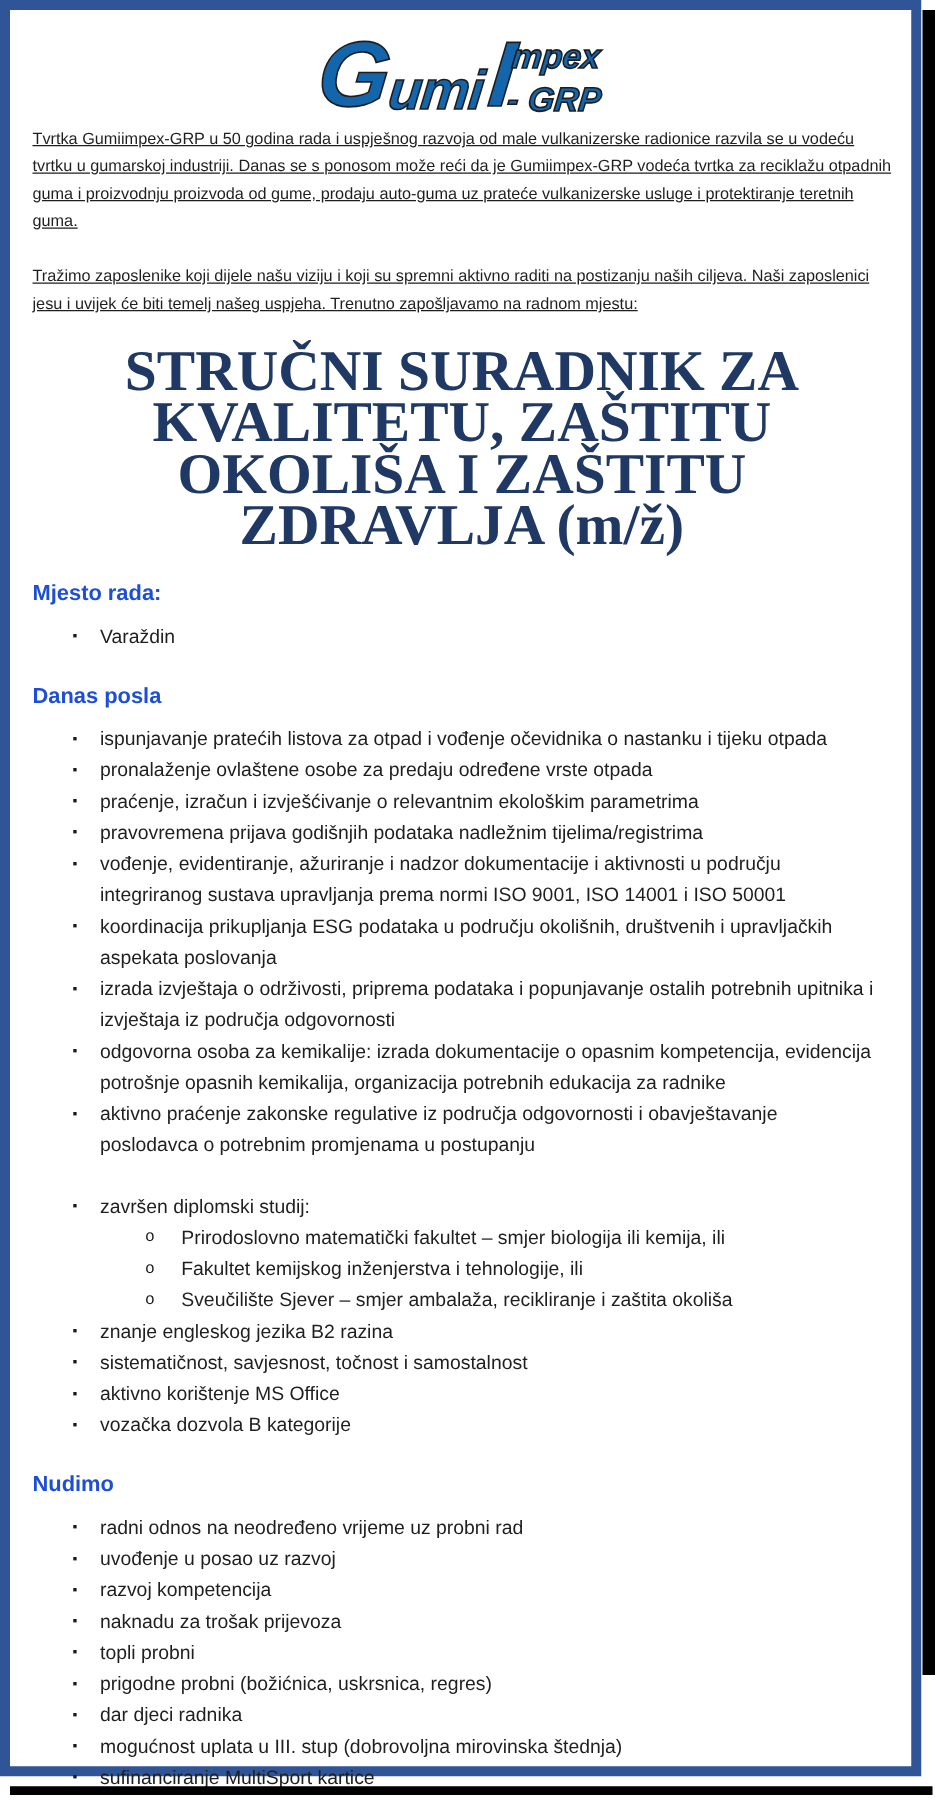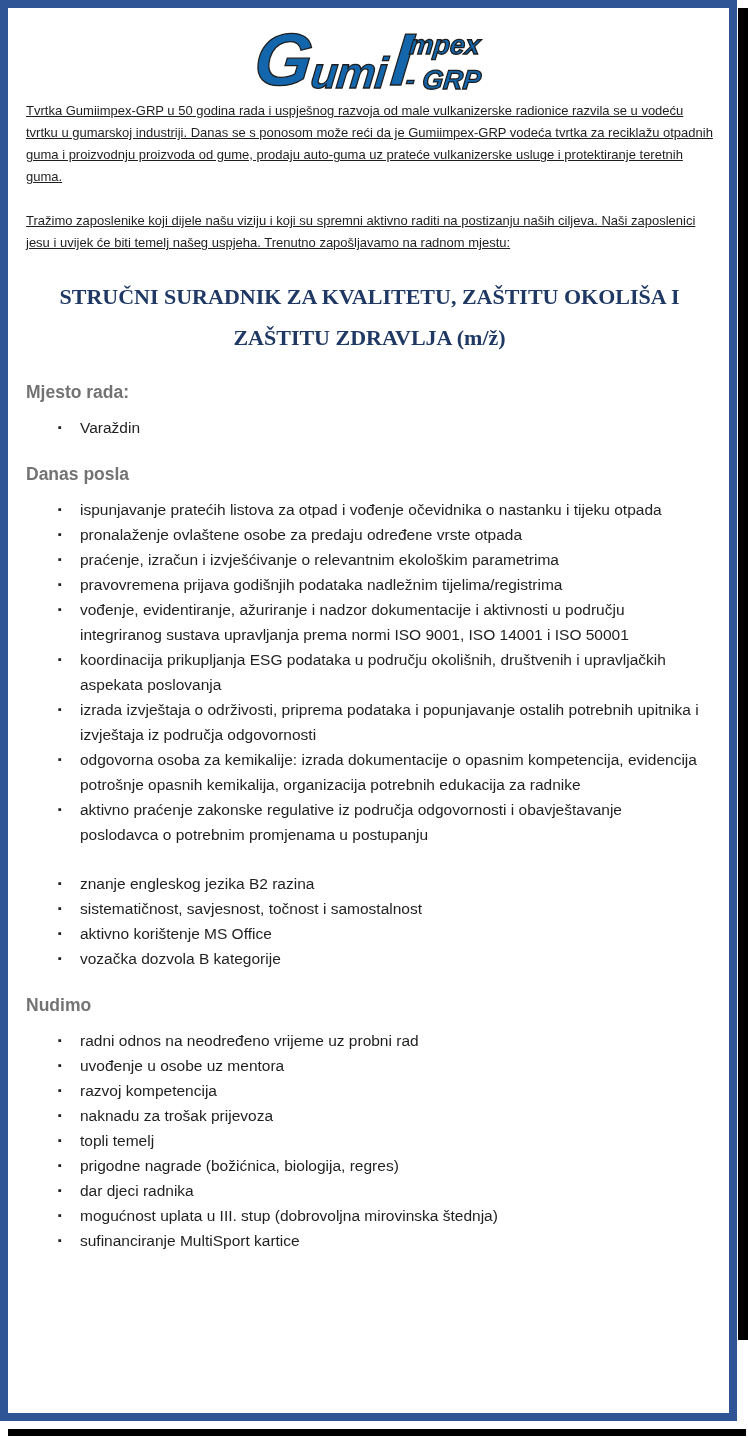--- a/index.html
+++ b/index.html
@@ -30,27 +30,27 @@
   .lg-i   { font-size:74px; line-height:0.92; margin-left:4px; }
   .lg-col { display:inline-flex; flex-direction:column; justify-content:space-between; height:62px; margin-left:-4px; }
   .lg-mpex,.lg-grp { font-size:27px; line-height:1; letter-spacing:0; }
 
   
   .intro p { font-size:13px; line-height:22px; margin:0 0 22px 2px;text-decoration:underline; }
 
   
   .job-title {
     font-family:"Liberation Serif", serif; font-weight:bold;
-    color:#1f3864; font-size:22px; line-height:41px;
+    color:#1f3864; font-size:46px; line-height:41px;
     text-align:center; margin:8px 0 14px 0;
   }
 
   
   .section { margin-top:24px; }
-  .heading { color:#737373; font-weight:bold; font-size:17.5px; margin:0 0 7px 2px; }
+  .heading { color:#1d4ed8; font-weight:bold; font-size:17.5px; margin:0 0 7px 2px; }
   ul.blist { list-style:none; margin:12px; padding:0; }
   li.bitem { position:relative; padding-left:44px; font-size:15.5px; line-height:25px; }
   li.bitem::before {
     content:"\25AA"; position:absolute; left:22px; top:0;
     font-size:11px; color:#1b1b1b;
   }
   ul.slist { list-style:none; margin:0; padding:0; }
   li.sitem { position:relative; padding-left:65px; font-size:15.5px; line-height:25px; }
   li.sitem::before {
     content:"o"; position:absolute; left:36px; top:-1px;
@@ -96,35 +96,40 @@
             <li class="bitem">pravovremena prijava godišnjih podataka nadležnim tijelima/registrima</li>
             <li class="bitem">vođenje, evidentiranje, ažuriranje i nadzor dokumentacije i aktivnosti u području integriranog sustava upravljanja prema normi ISO 9001, ISO 14001 i ISO 50001</li>
             <li class="bitem">koordinacija prikupljanja ESG podataka u području okolišnih, društvenih i upravljačkih aspekata poslovanja</li>
             <li class="bitem">izrada izvještaja o održivosti, priprema podataka i popunjavanje ostalih potrebnih upitnika i izvještaja iz područja odgovornosti</li>
             <li class="bitem">odgovorna osoba za kemikalije: izrada dokumentacije o opasnim kompetencija, evidencija potrošnje opasnih kemikalija, organizacija potrebnih edukacija za radnike</li>
             <li class="bitem">aktivno praćenje zakonske regulative iz područja odgovornosti i obavještavanje poslodavca o potrebnim promjenama u postupanju</li>
           </ul>
         </div>
         <div class="section">
           <ul class="blist">
+            <li class="bitem">završen diplomski studij:<ul class="slist">
+                <li class="sitem">Prirodoslovno matematički fakultet – smjer biologija ili kemija, ili</li>
+                <li class="sitem">Fakultet kemijskog inženjerstva i tehnologije, ili</li>
+                <li class="sitem">Sveučilište Sjever – smjer ambalaža, recikliranje i zaštita okoliša</li>
+              </ul></li>
             <li class="bitem">znanje engleskog jezika B2 razina</li>
             <li class="bitem">sistematičnost, savjesnost, točnost i samostalnost</li>
             <li class="bitem">aktivno korištenje MS Office</li>
             <li class="bitem">vozačka dozvola B kategorije</li>
           </ul>
         </div>
         <div class="section">
           <div class="heading">Nudimo</div>
           <ul class="blist">
             <li class="bitem">radni odnos na neodređeno vrijeme uz probni rad</li>
-            <li class="bitem">uvođenje u osobe uz mentora</li>
+            <li class="bitem">uvođenje u posao uz razvoj</li>
             <li class="bitem">razvoj kompetencija</li>
             <li class="bitem">naknadu za trošak prijevoza</li>
-            <li class="bitem">topli temelj</li>
-            <li class="bitem">prigodne nagrade (božićnica, biologija, regres)</li>
+            <li class="bitem">topli probni</li>
+            <li class="bitem">prigodne probni (božićnica, uskrsnica, regres)</li>
             <li class="bitem">dar djeci radnika</li>
             <li class="bitem">mogućnost uplata u III. stup (dobrovoljna mirovinska štednja)</li>
             <li class="bitem">sufinanciranje MultiSport kartice</li>
           </ul>
         </div>
       </div>
 
   </div>
 </div>
 

